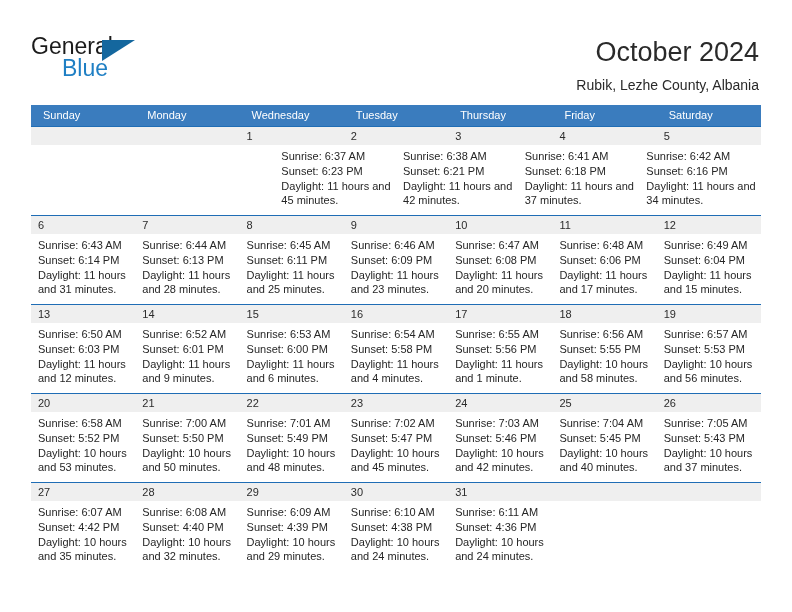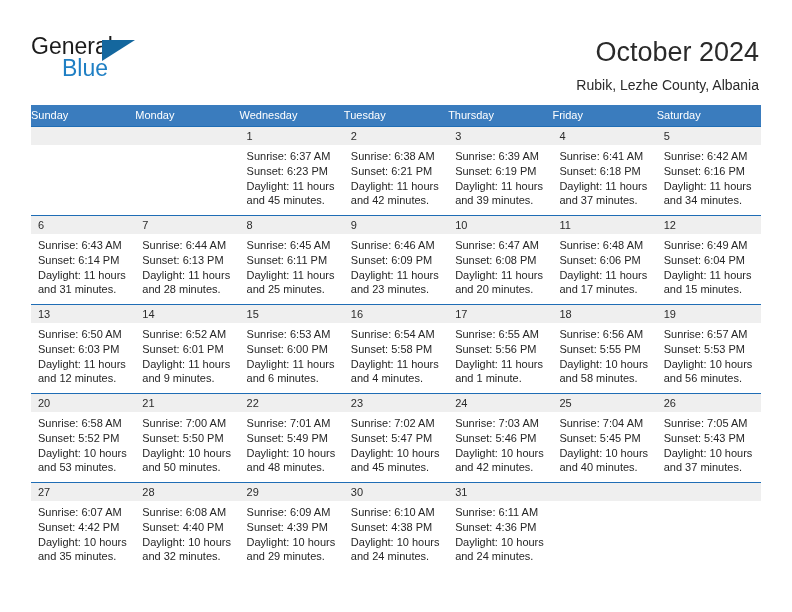--- a/index.html
+++ b/index.html
@@ -101,21 +101,21 @@
     display: flex;
     width: 730px;
     background: #3a7cbe;
     height: 21px;
   }
   .weekday {
     flex: 1 1 0;
     color: #ffffff;
     font-size: 11px;
     line-height: 21px;
-    padding-left: 0;
+    padding-left: 12px;
     box-sizing: border-box;
     white-space: nowrap;
   }
 
   .week {
     width: 730px;
     border-top: 1px solid #1f6db5;
   }
   .week:first-of-type {
     border-top: none;
@@ -213,25 +213,20 @@
           <span>Sunrise: 6:37 AM</span>
           <span>Sunset: 6:23 PM</span>
           <span class="wrap2">Daylight: 11 hours and 45 minutes.</span>
         </div>
         <div class="cell">
           <span>Sunrise: 6:38 AM</span>
           <span>Sunset: 6:21 PM</span>
           <span class="wrap2">Daylight: 11 hours and 42 minutes.</span>
         </div>
         <div class="cell">
-          <span>Sunrise: 6:39 AM</span>
-          <span>Sunset: 6:19 PM</span>
-          <span class="wrap2">Daylight: 11 hours and 39 minutes.</span>
-        </div>
-        <div class="cell">
           <span>Sunrise: 6:41 AM</span>
           <span>Sunset: 6:18 PM</span>
           <span class="wrap2">Daylight: 11 hours and 37 minutes.</span>
         </div>
         <div class="cell">
           <span>Sunrise: 6:42 AM</span>
           <span>Sunset: 6:16 PM</span>
           <span class="wrap2">Daylight: 11 hours and 34 minutes.</span>
         </div>
       </div>

